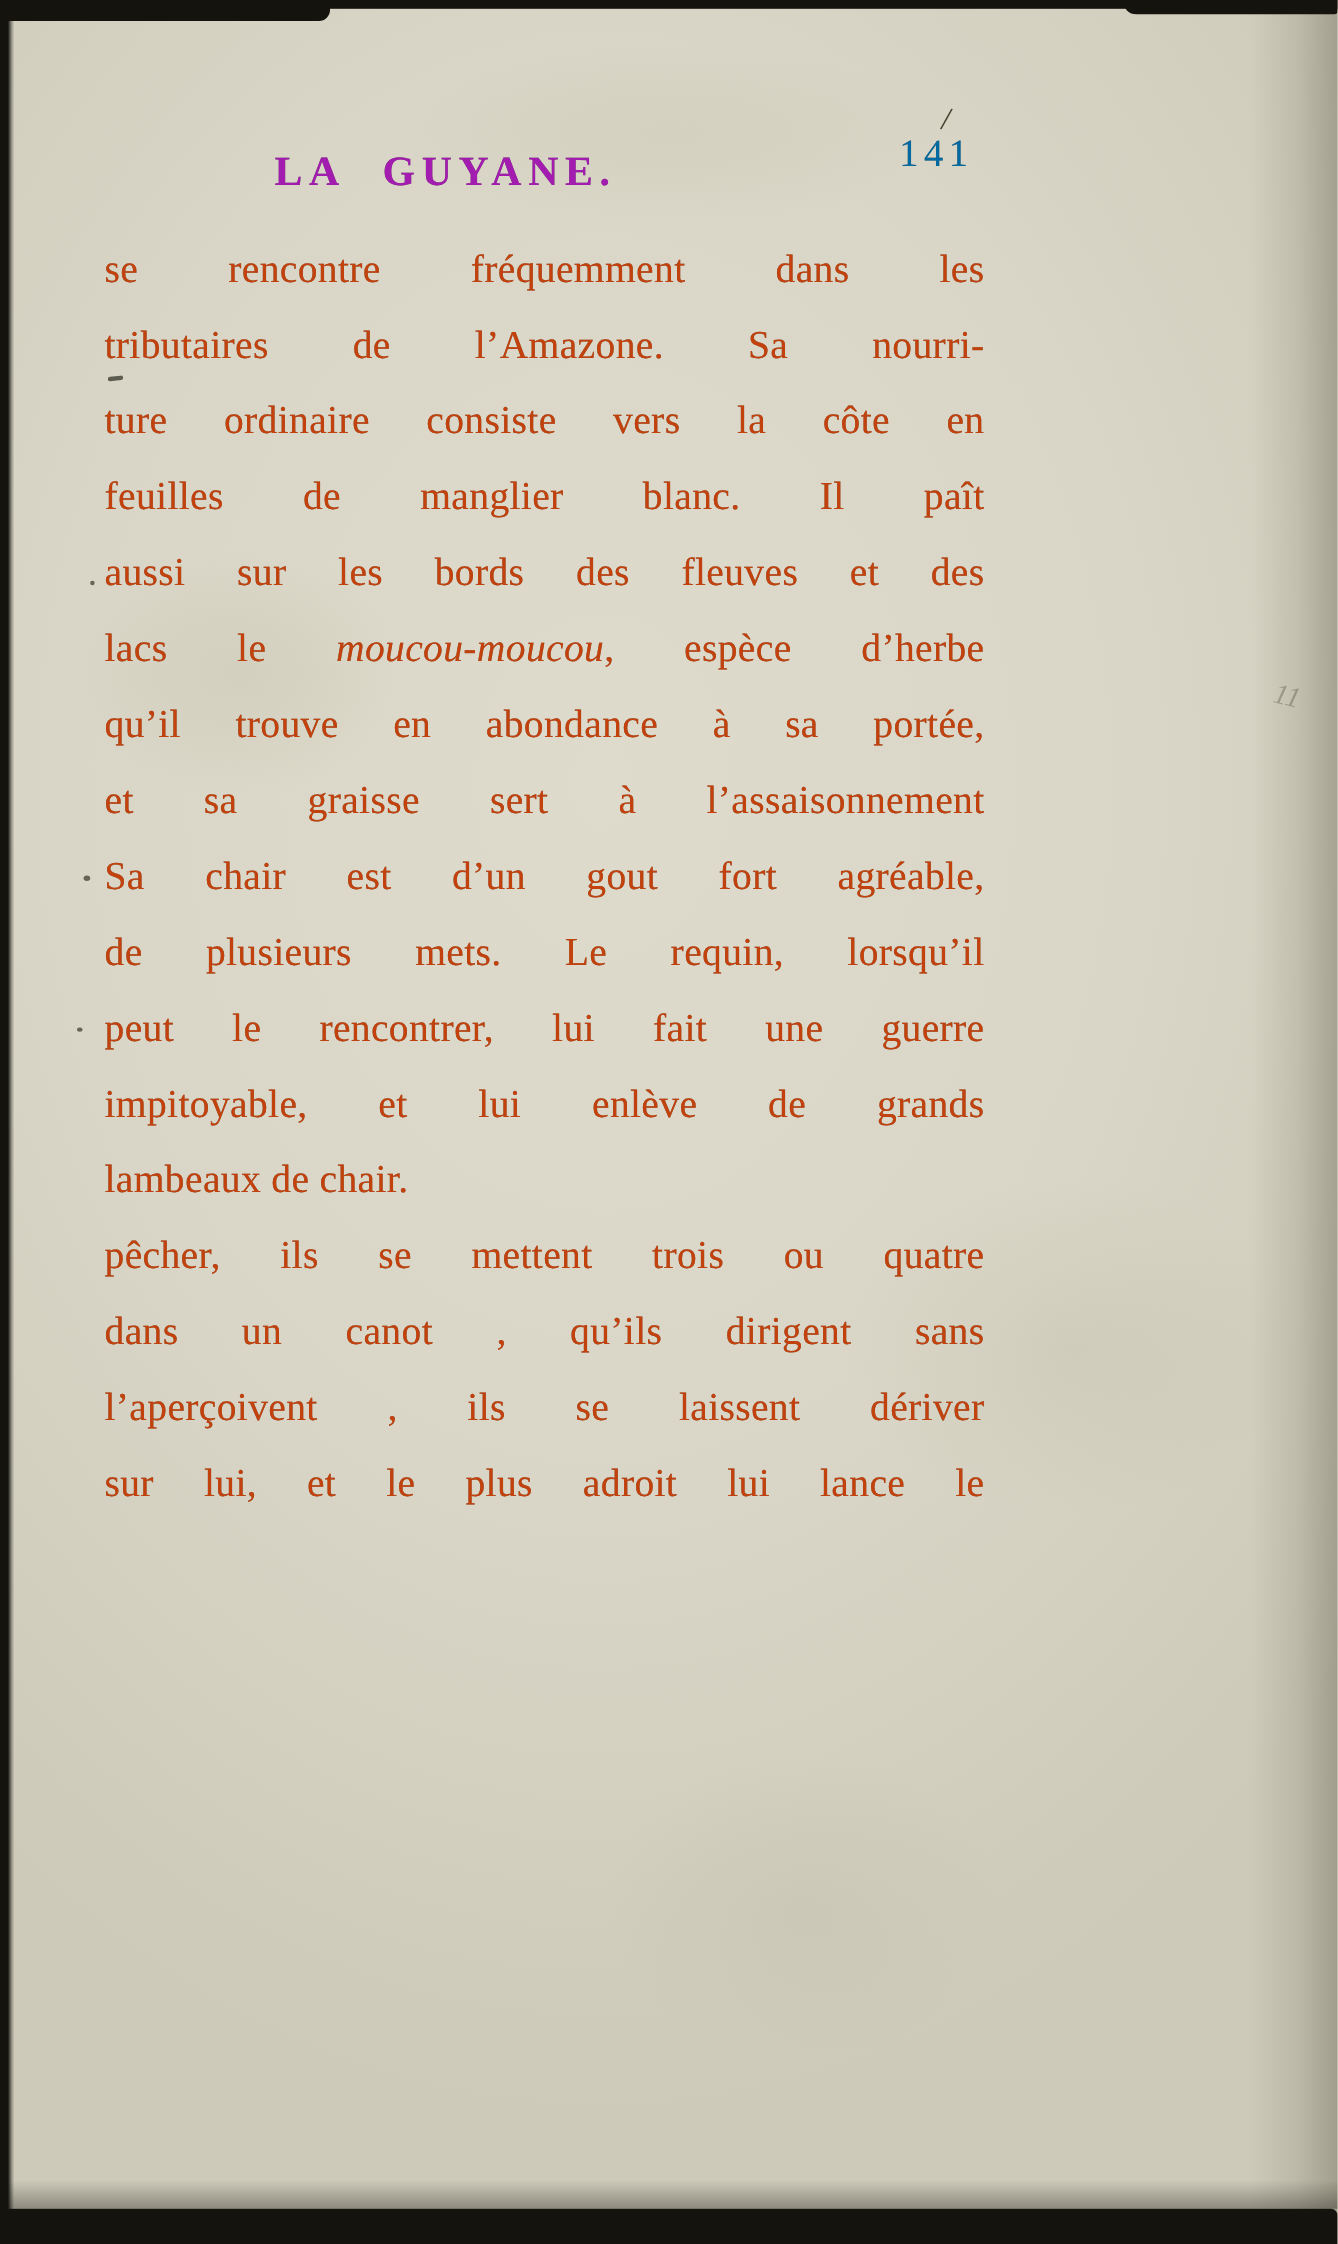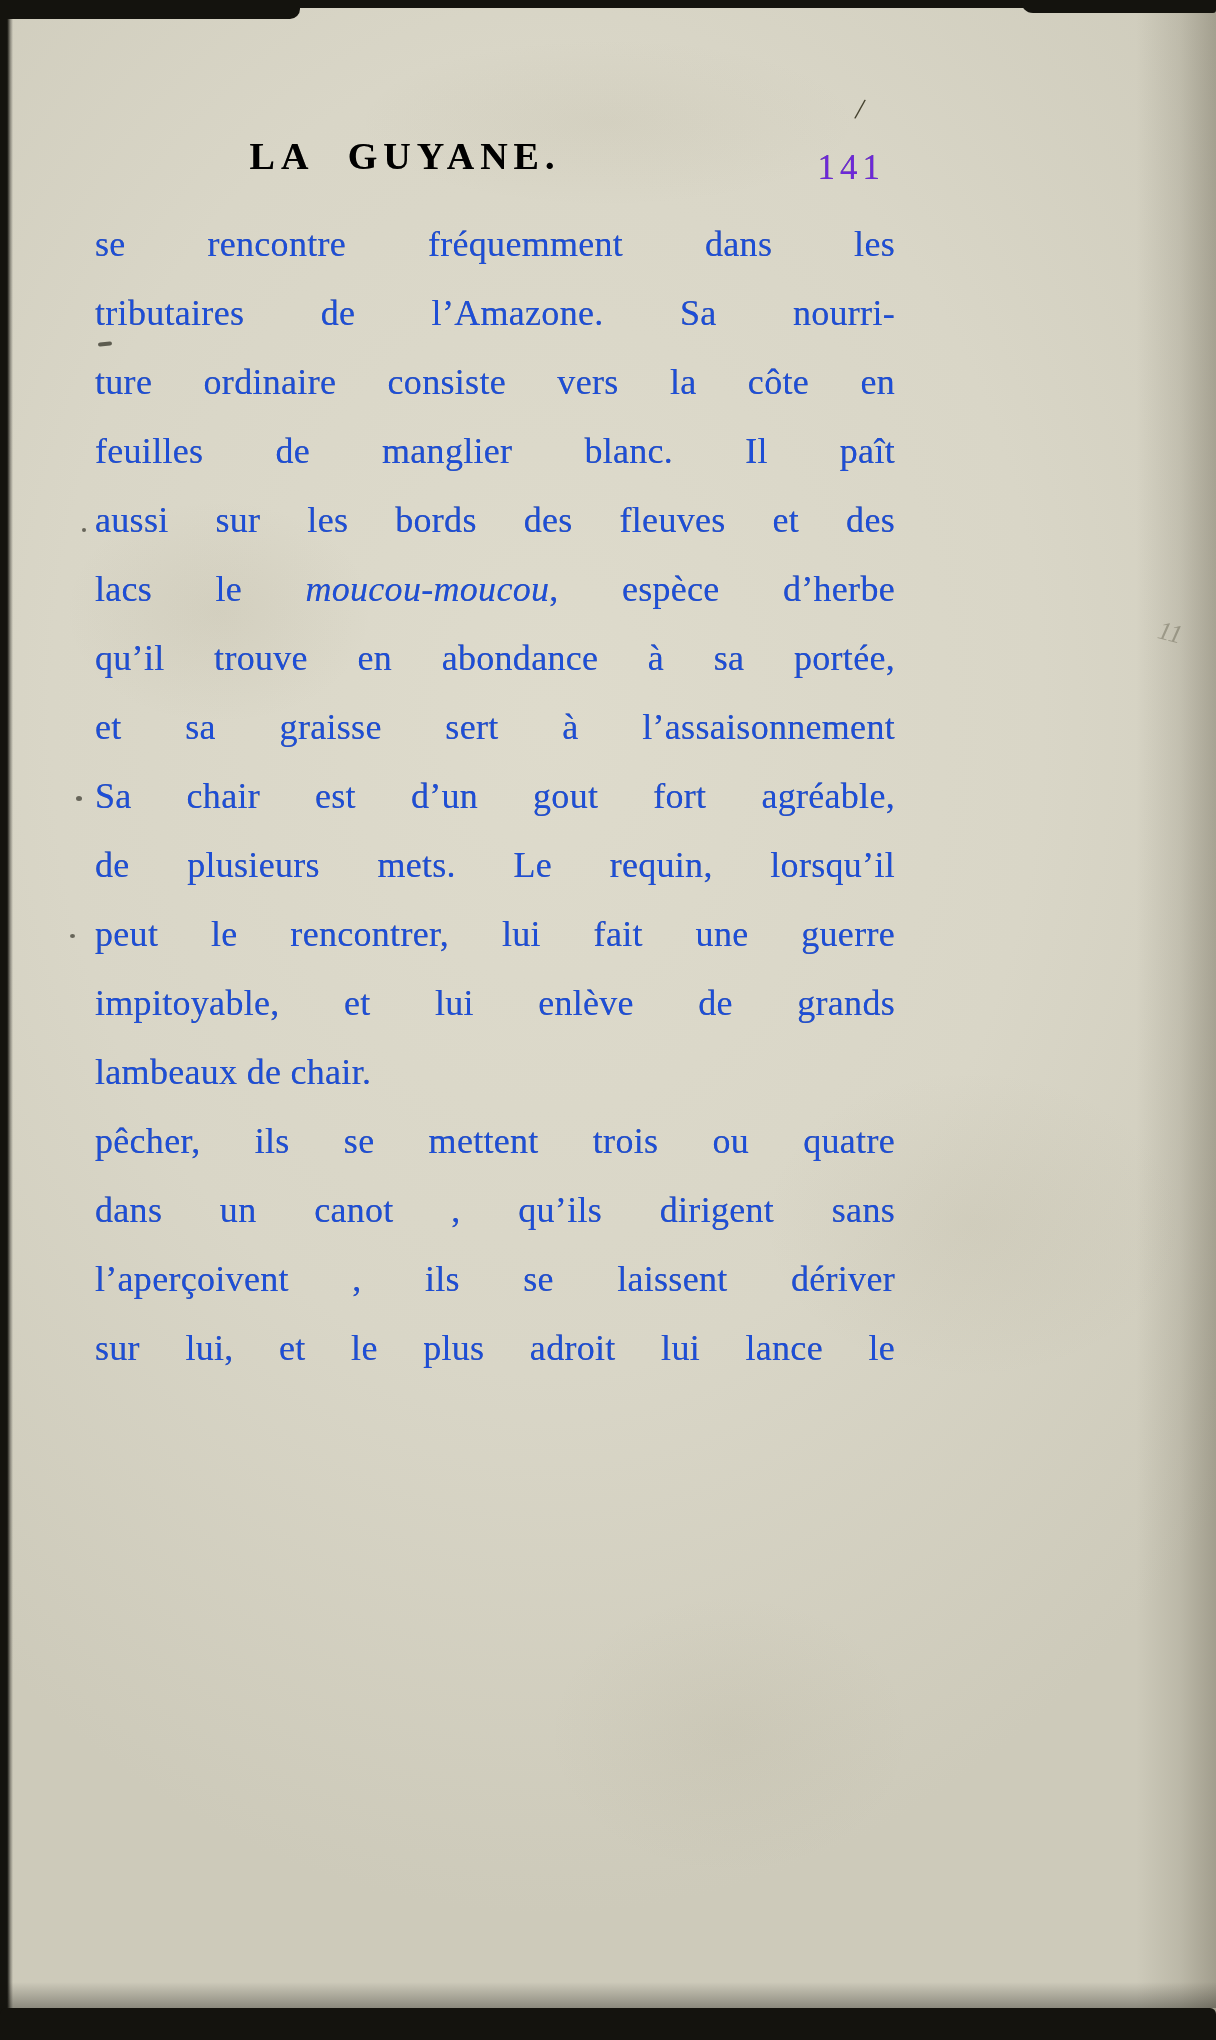--- a/index.html
+++ b/index.html
@@ -32,31 +32,31 @@
   .edge-top-right{position:absolute;top:0;right:0;width:195px;height:13px;background:#14130e;border-radius:0 0 3px 12px;}
   .edge-left{position:absolute;top:0;left:0;width:13px;height:100%;
     background:linear-gradient(to right,#14130e 55%, rgba(20,19,14,0.35) 80%, transparent 100%);}
   .edge-bottom{position:absolute;bottom:0;left:0;right:0;height:32px;background:#14130e;border-radius:6px 6px 0 0;}
   .edge-bottom-fade{position:absolute;bottom:32px;left:0;right:0;height:26px;
     background:linear-gradient(to bottom, transparent, rgba(20,19,14,0.35));}
   
   .page-title{
     position:absolute;top:134px;left:95px;width:620px;text-align:center;
     font-size:38px;font-weight:bold;letter-spacing:6px;word-spacing:20px;
-    color:#000000;text-shadow:0 0 0.5px rgba(43,42,32,0.6);
+    color:#a21caf;text-shadow:0 0 0.5px rgba(43,42,32,0.6);
   }
   .page-number{
-    position:absolute;top:148px;left:95px;width:790px;text-align:right;
-    font-size:35px;letter-spacing:5px;color:#6d28d9;
+    position:absolute;top:120px;left:95px;width:790px;text-align:right;
+    font-size:35px;letter-spacing:5px;color:#0369a1;
     text-shadow:0 0 0.5px rgba(43,42,32,0.6);
   }
   
   .body-text{
     position:absolute;top:210px;left:95px;width:800px;
-    font-size:36px;line-height:69px;color:#1d4ed8;letter-spacing:0.3px;
+    font-size:36px;line-height:69px;color:#c2410c;letter-spacing:0.3px;
     text-shadow:0 0 0.6px rgba(44,42,32,0.55);
   }
   .line{width:800px;}
   .line.just{text-align:justify;text-align-last:justify;}
   .line.indent{text-indent:42px;}
   .it{font-style:italic;}
   
   .artifact{position:absolute;color:#45422f;pointer-events:none;}
   .slash-mark{left:856px;top:92px;font-size:30px;transform:rotate(10deg);}
   .edge-mark{right:34px;top:618px;font-size:26px;font-style:italic;opacity:0.35;transform:rotate(14deg);color:#4a4734;}

